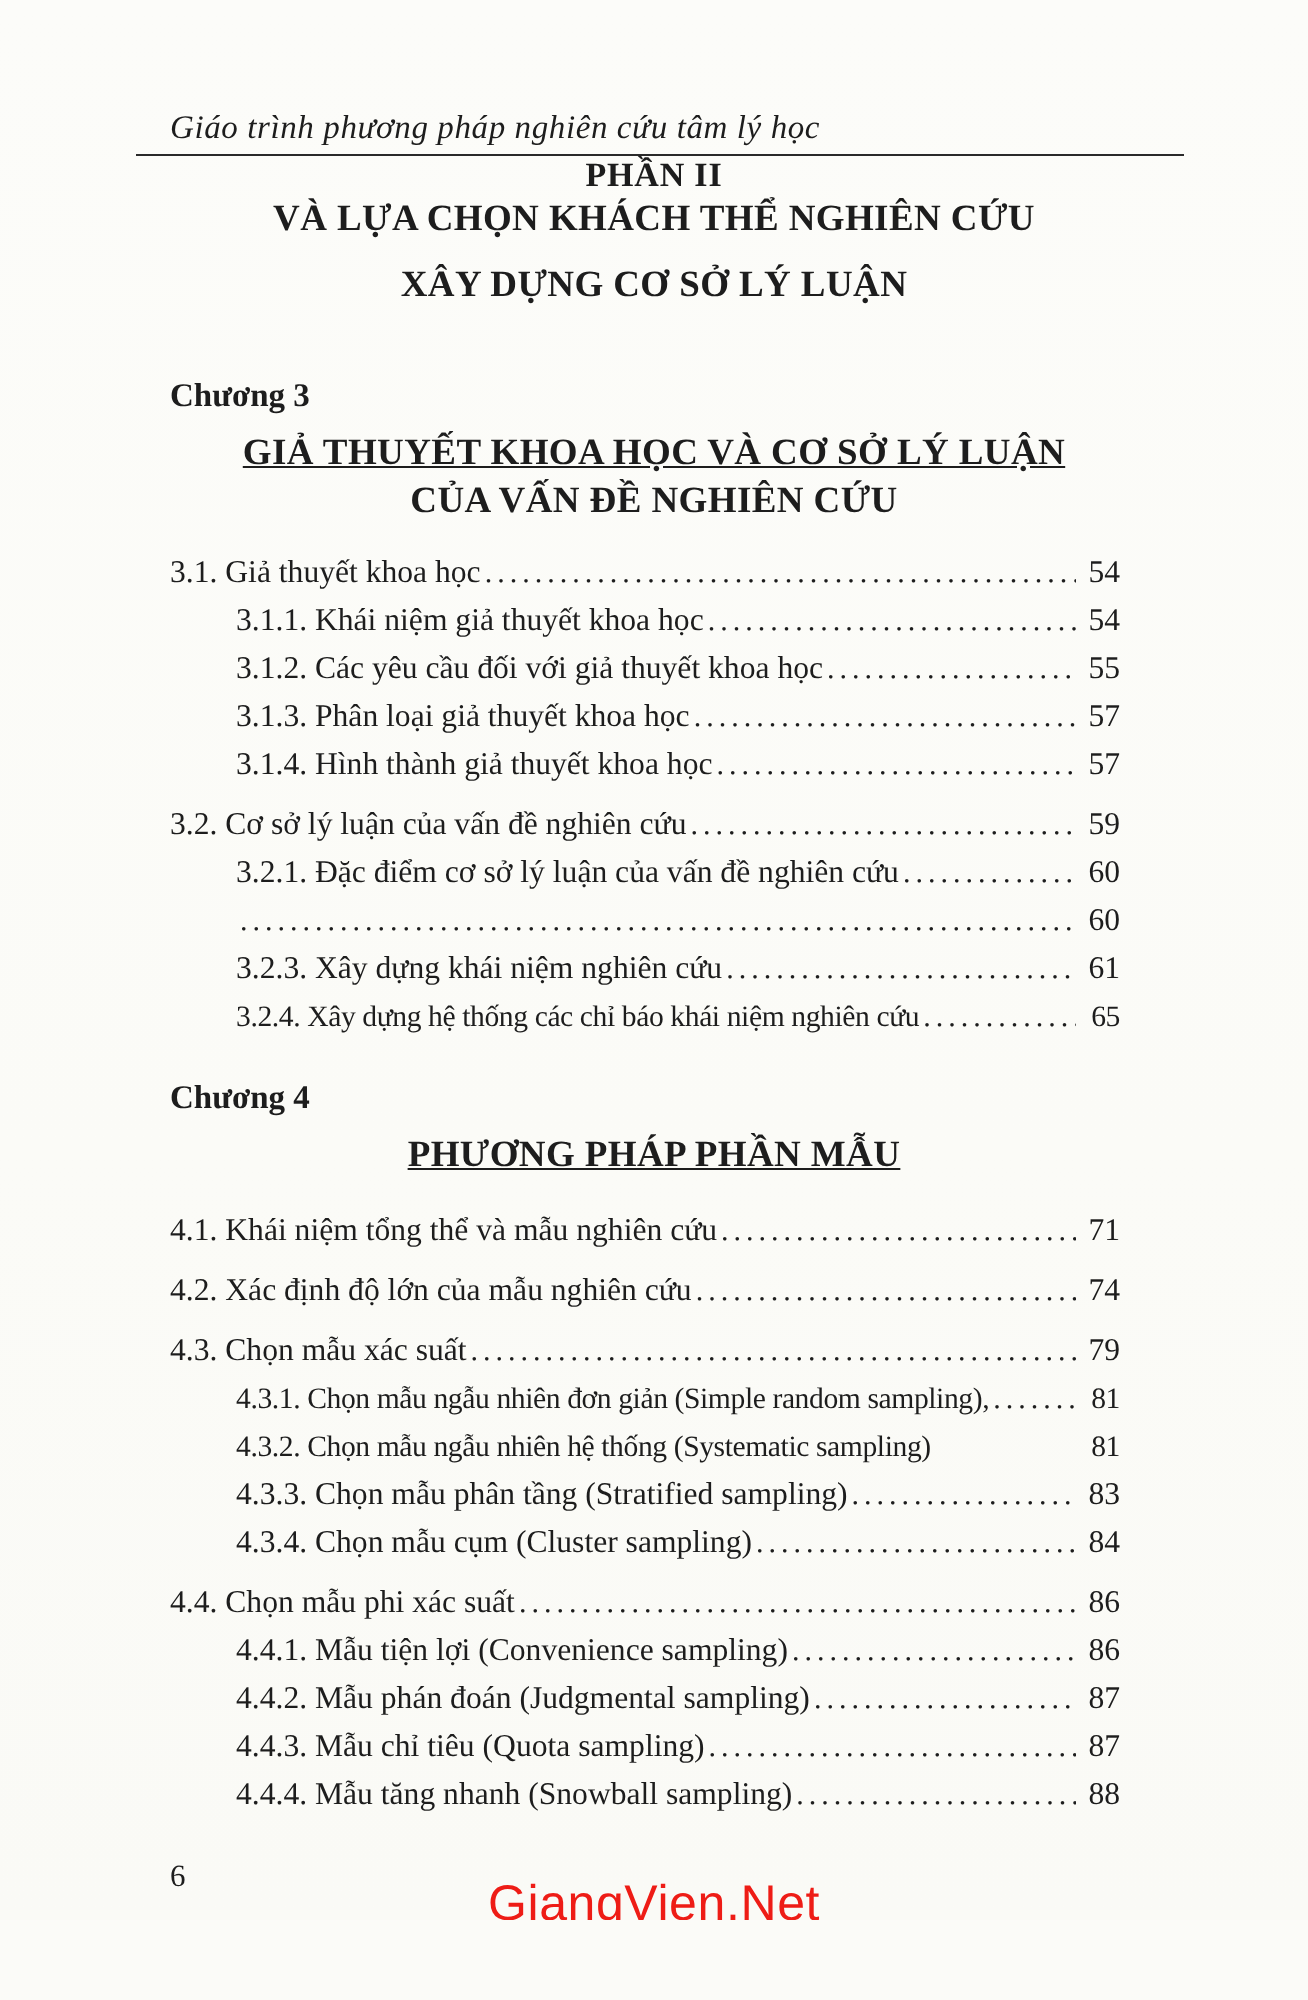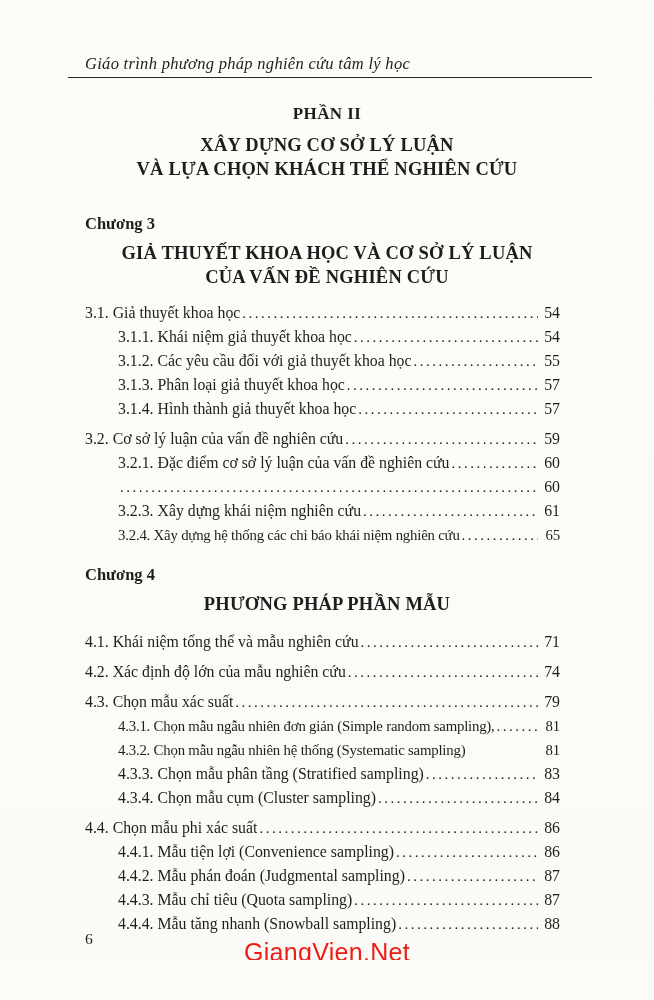--- a/index.html
+++ b/index.html
@@ -19,37 +19,37 @@
     margin: 54px 62px 0 68px;
     border-bottom: 1.6px solid #2a2a2a;
     padding-bottom: 3px;
   }
   .running-head {
     padding-left: 17px;
     font-style: italic;
     font-size: 16.5px;
     letter-spacing: 0.3px;
   }
-  .part { text-align: center; margin-top: 26px; }
+  .part { text-align: center; }
   .part-label { font-weight: bold; font-size: 17px; letter-spacing: 0.4px; }
   .part-title {
     font-weight: bold; font-size: 18.5px; line-height: 24px;
     letter-spacing: 0.2px;
   }
   .part-title.first { margin-top: 9px; }
   .chapter-label {
     margin: 18px 0 0 85px;
     font-weight: bold; font-size: 16.5px;
   }
   .chapter-section.ch3 .chapter-label { margin-top: 33px; }
   .chapter-title {
     text-align: center; font-weight: bold; font-size: 18.5px;
     line-height: 24px; letter-spacing: 0.2px;
   }
-  .chapter-title.first { margin-top: 7px; }
+  .chapter-title.first { margin-top: 7px; text-decoration: underline; }
   .toc { margin: 12px 94px 0 85px; }
   .chapter-section.ch4 .toc { margin-top: 14px; }
   .toc-entry {
     display: flex; align-items: baseline;
     font-size: 15.8px; line-height: 24px;
   }
   .toc-entry.lvl1 { margin-top: 6px; }
   .toc-entry.lvl1:first-child { margin-top: 0; }
   .toc-entry.lvl2 { padding-left: 33px; }
   .toc-entry.tight { font-size: 14.8px; letter-spacing: -0.2px; }
@@ -77,22 +77,22 @@
 <body>
 
 <div class="page">
 
   <div class="running-head-wrap">
     <div class="running-head">Giáo trình phương pháp nghiên cứu tâm lý học</div>
   </div>
 
   <div class="part">
     <div class="part-label">PHẦN II</div>
+    <div class="part-title">VÀ LỰA CHỌN KHÁCH THỂ NGHIÊN CỨU</div>
     <div class="part-title first">XÂY DỰNG CƠ SỞ LÝ LUẬN</div>
-    <div class="part-title">VÀ LỰA CHỌN KHÁCH THỂ NGHIÊN CỨU</div>
   </div>
 
   <div id="chapters">
       <section class="chapter-section ch3">
         <div class="chapter-label">Chương 3</div>
         <div class="chapter-title first">GIẢ THUYẾT KHOA HỌC VÀ CƠ SỞ LÝ LUẬN</div>
         <div class="chapter-title">CỦA VẤN ĐỀ NGHIÊN CỨU</div>
         <div class="toc">
           <div class="toc-entry lvl1">
             <span class="toc-text">3.1. Giả thuyết khoa học</span>

